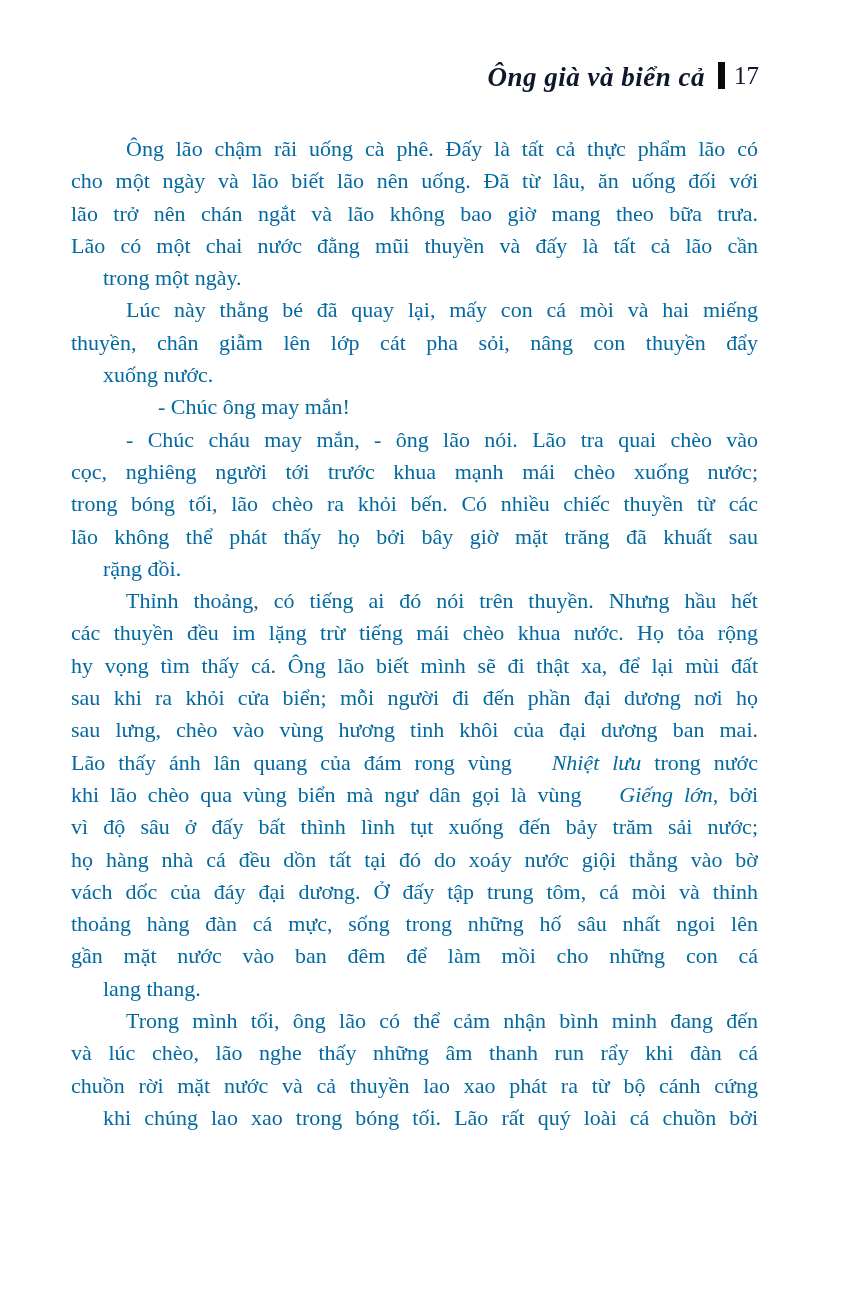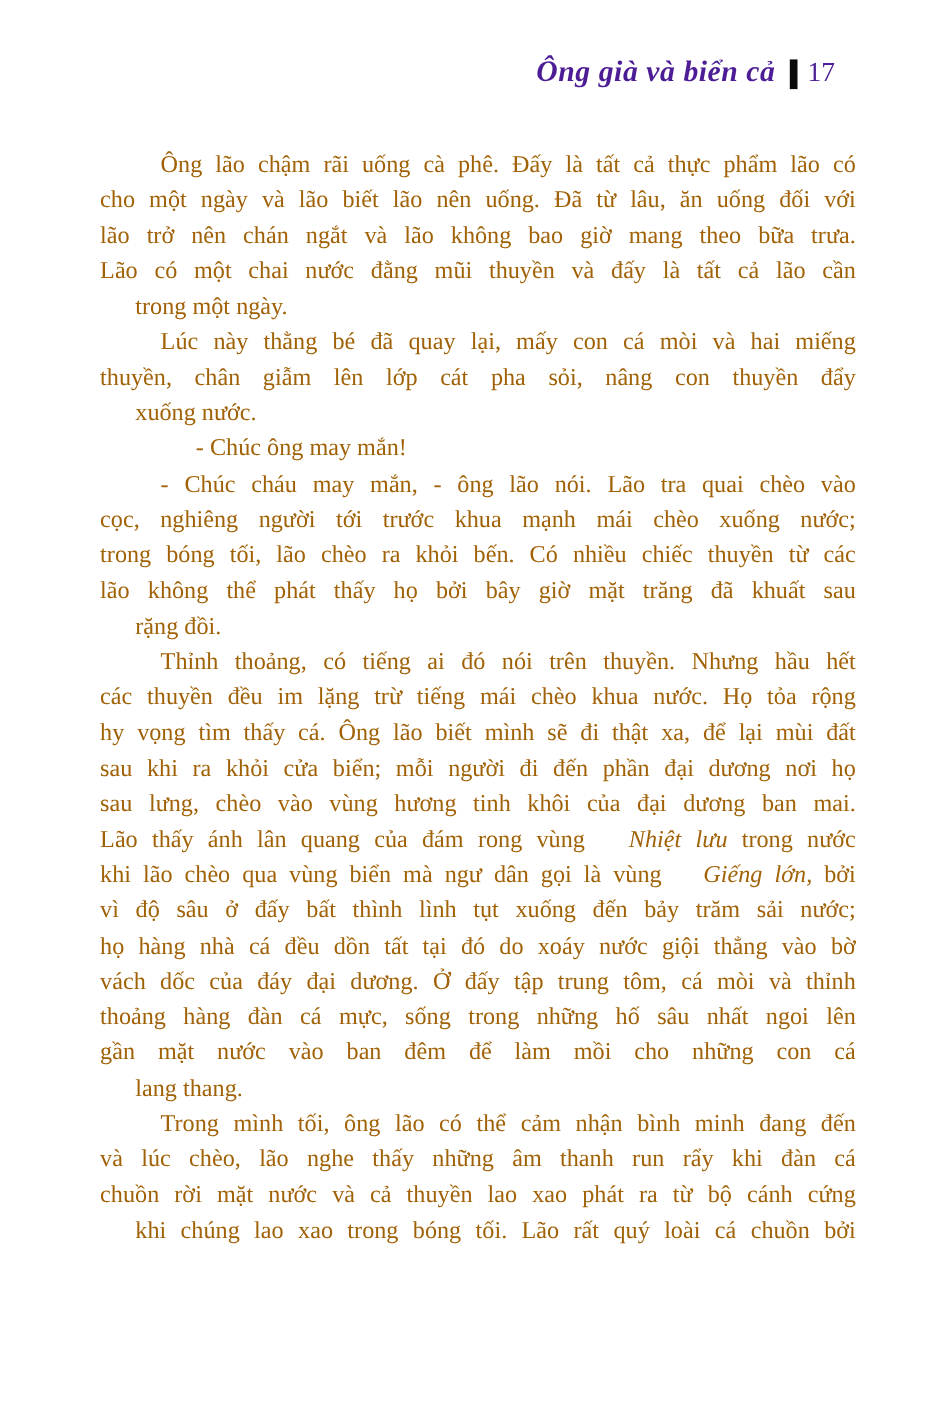--- a/index.html
+++ b/index.html
@@ -10,25 +10,25 @@
   .page {
     position: relative;
     width: 852px;
     height: 1289px;
     background: #ffffff;
     overflow: hidden;
     font-family: "Liberation Serif", "DejaVu Serif", serif;
   }
   .page-header {
     position: absolute;
-    top: 50px;
+    top: 62px;
     right: 93px;
     display: flex;
-    align-items: flex-end;
-    color: #4c1d95;
+    align-items: flex-start;
+    color: #0f172a;
   }
   .running-title {
     font-size: 27px;
     font-weight: bold;
     font-style: italic;
     letter-spacing: 0.5px;
   }
   .header-bar {
     display: inline-block;
     width: 7px;
@@ -36,26 +36,26 @@
     background: #0b0b0b;
     margin: 0 9px 0 13px;
   }
   .page-number {
     font-size: 25px;
     font-weight: normal;
     font-style: normal;
   }
   .page-body {
     position: absolute;
-    left: 91px;
+    left: 71px;
     top: 133px;
     width: 687px;
     font-size: 22px;
     line-height: 32.3px;
-    color: #a16207;
+    color: #0369a1;
   }
   .paragraph {
     margin: 0;
     padding: 0;
   }
   .line {
     height: 32.3px;
     text-align: justify;
     text-align-last: justify;
   }

